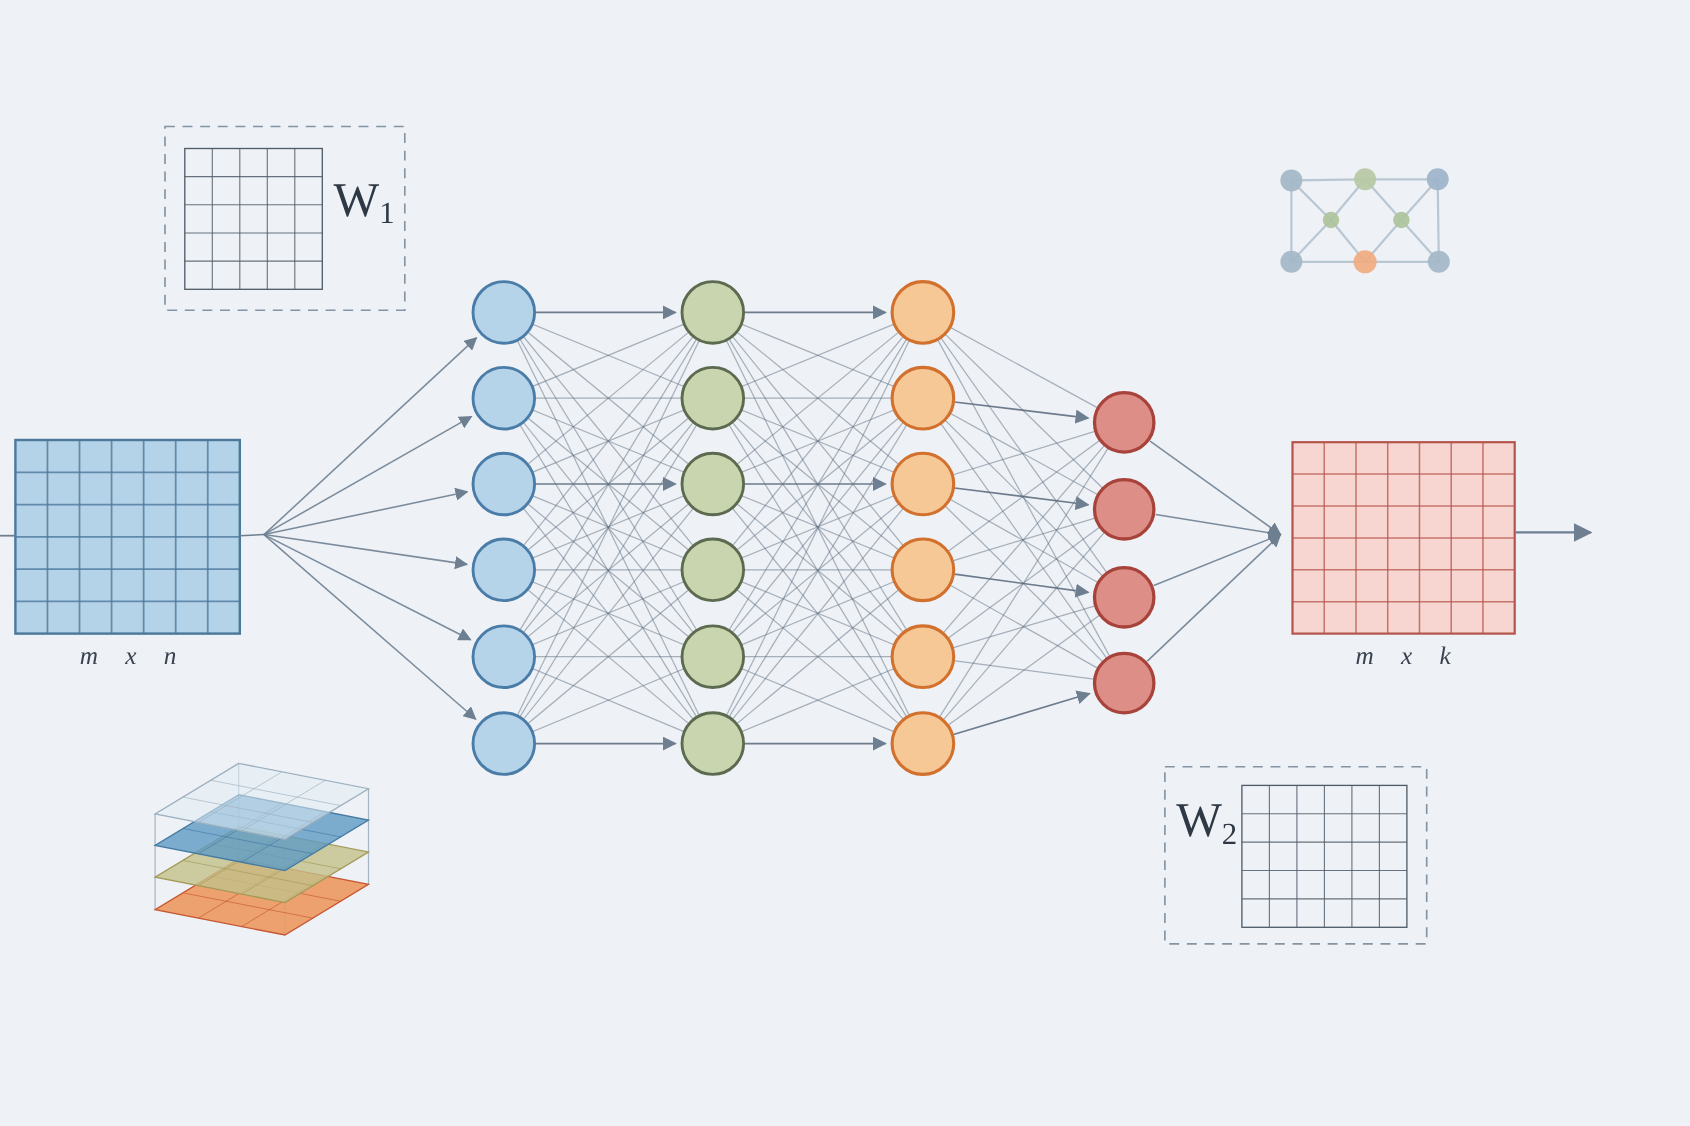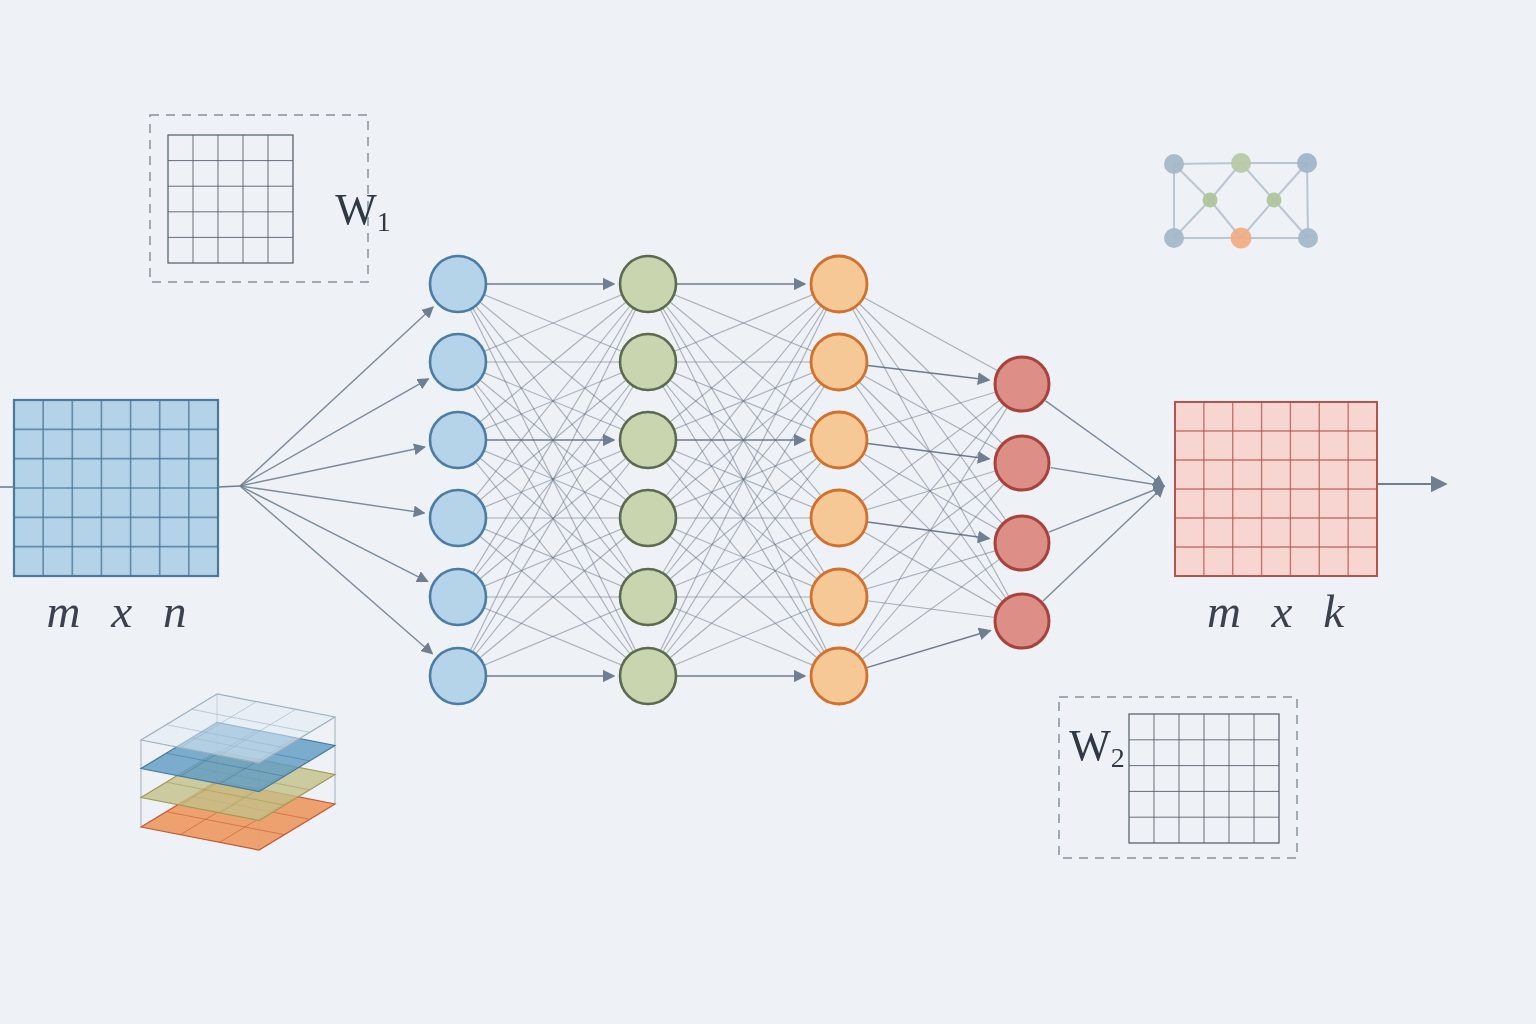--- a/index.html
+++ b/index.html
@@ -8,21 +8,21 @@
     position:relative;
     width:1536px;height:1024px;
     overflow:hidden;
     font-family:"Liberation Serif","DejaVu Serif",serif;
   }
   .stage svg{position:absolute;left:0;top:0;}
   .matrix-label{
     position:absolute;
     transform:translateX(-50%);
     font-style:italic;
-    font-size:47px;
+    font-size:23px;
     color:#39424e;
     letter-spacing:3px;
     word-spacing:13px;
     white-space:nowrap;
   }
   .w-label{
     position:absolute;
     transform:translateX(-50%);
     font-size:44px;
     color:#2f3945;
@@ -301,16 +301,16 @@
         <circle cx="1022" cy="463" r="27" fill="#dd8e87" stroke="#a8433b" stroke-width="3"></circle>
         <circle cx="1022" cy="543" r="27" fill="#dd8e87" stroke="#a8433b" stroke-width="3"></circle>
         <circle cx="1022" cy="621" r="27" fill="#dd8e87" stroke="#a8433b" stroke-width="3"></circle>
       </g>
     </svg>
 
   <div class="matrix-label" style="left:118px; top:584px;">m x n</div>
 
   <div class="matrix-label" style="left:1277px; top:584px;">m x k</div>
 
-  <div class="w-label" style="left:331px; top:184px;margin-left:32px;"><span>W</span><sub>1</sub></div>
+  <div class="w-label" style="left:331px; top:156px;"><span>W</span><sub>1</sub></div>
 
   <div class="w-label" style="left:1097px; top:720px;"><span>W</span><sub>2</sub></div>
 </div>
 
 </body></html>

